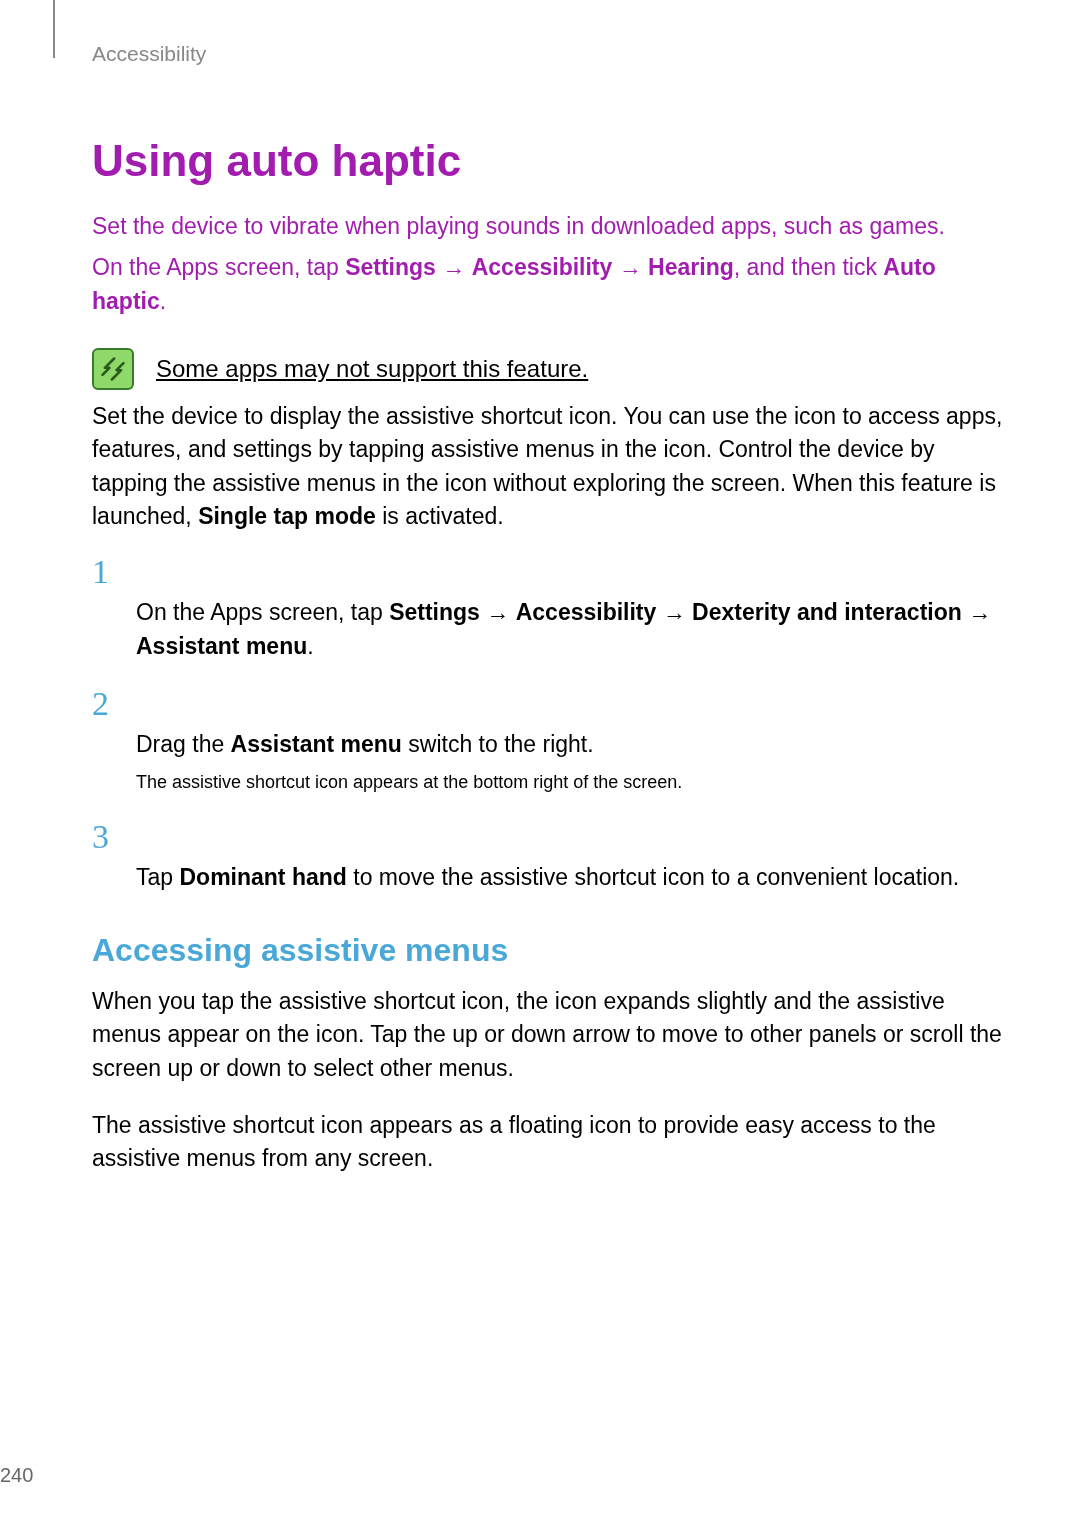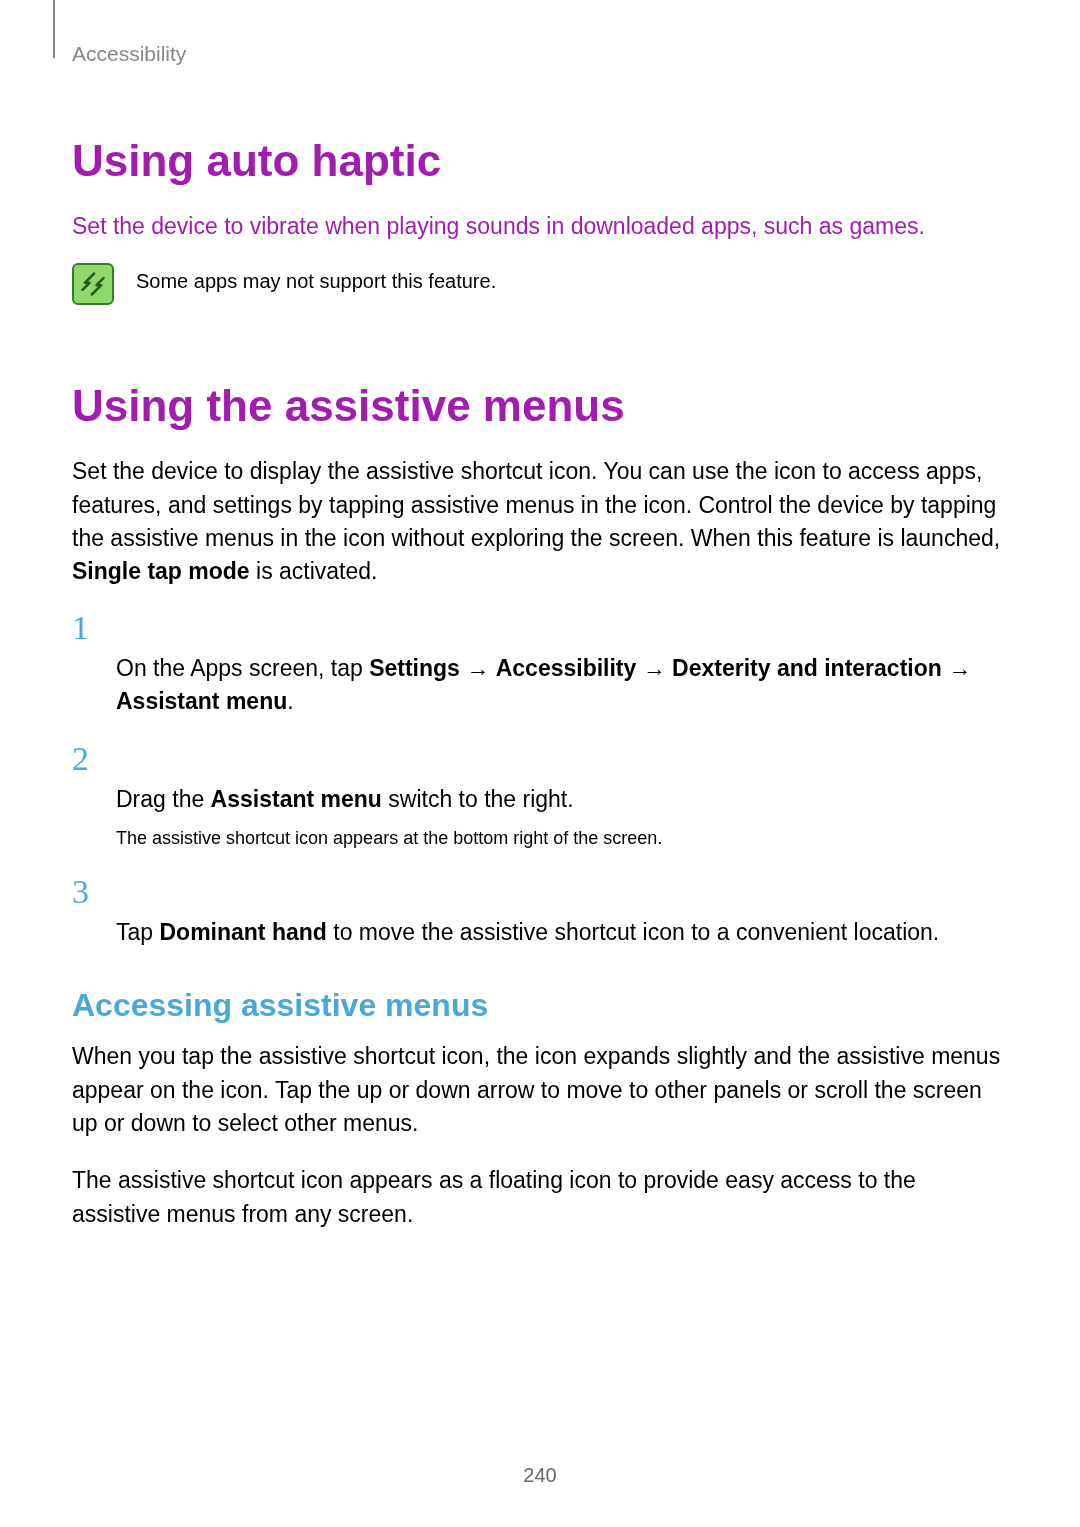--- a/index.html
+++ b/index.html
@@ -9,21 +9,21 @@
     }
     body {
       width: 1080px;
       height: 1527px;
       background: #ffffff;
       font-family: "Segoe UI", "Helvetica Neue", Arial, sans-serif;
       color: #000000;
       position: relative;
     }
     .page {
-      padding: 36px 72px 0 72px;
+      padding: 36px 72px 0 92px;
     }
     .header-rule {
       position: absolute;
       left: 53px;
       top: 0;
       width: 2px;
       height: 58px;
       background: #888;
     }
     .breadcrumb {
@@ -71,23 +71,24 @@
       align-items: center;
       justify-content: center;
       flex-shrink: 0;
       margin-top: 2px;
     }
     .note-icon-box svg {
       width: 28px;
       height: 28px;
     }
     .note-text {
-      font-size: 20px;
+      font-size: 24px;
       line-height: 1.45;
       padding-top: 6px;
+      text-decoration: underline;
     }
     .h2 {
       font-size: 32px;
       font-weight: 700;
       color: #4aa8d8;
       margin-top: 38px;
       margin-bottom: 16px;
     }
     .para {
       font-size: 23px;
@@ -120,53 +121,54 @@
     .step-sub {
       font-size: 18px;
       line-height: 1.45;
       margin-top: 8px;
     }
     .page-number {
       position: absolute;
       bottom: 40px;
       left: 0;
       right: 0;
-      text-align: center;
       font-size: 20px;
       color: #666;
     }
     b {
       font-weight: 700;
     }
   </style>
 </head>
 <body>
 
 <div class="header-rule"></div>
 
 <div class="page">
 
   <div class="breadcrumb">Accessibility</div>
 
   <div class="h1">Using auto haptic</div>
 
   <div class="body-text">Set the device to vibrate when playing sounds in downloaded apps, such as games.</div>
 
+  <div class="body-text spaced">
+    <span>On the Apps screen, tap </span><b>Settings</b><span class="arrow"> → </span><b>Accessibility</b><span class="arrow"> → </span><b>Hearing</b><span>, and then tick </span><b>Auto haptic</b><span>.</span>
+  </div>
 
   <div class="note-row">
     <div class="note-icon-box">
       <svg viewBox="0 0 24 24" fill="none" stroke="#2a5a1a" stroke-width="2.2" stroke-linecap="round" stroke-linejoin="round">
         <path d="M3 17 L9 11 L5 11 L13 3"></path>
         <path d="M21 7 L15 13 L19 13 L11 21"></path>
       </svg>
     </div>
     <div class="note-text">Some apps may not support this feature.</div>
   </div>
 
-  <div class="h1 second">Using the assistive menus</div>
 
 
   <div class="para">
     <span>Set the device to display the assistive shortcut icon. You can use the icon to access apps, features, and settings by tapping assistive menus in the icon. Control the device by tapping the assistive menus in the icon without exploring the screen. When this feature is launched, </span><b>Single tap mode</b><span> is activated.</span>
   </div>
 
   <div class="step">
     <div class="step-num">1</div>
     <div class="step-body">
       <span>On the Apps screen, tap </span><b>Settings</b><span class="arrow"> → </span><b>Accessibility</b><span class="arrow"> → </span><b>Dexterity and interaction</b><span class="arrow"> → </span><b>Assistant menu</b><span>.</span>

